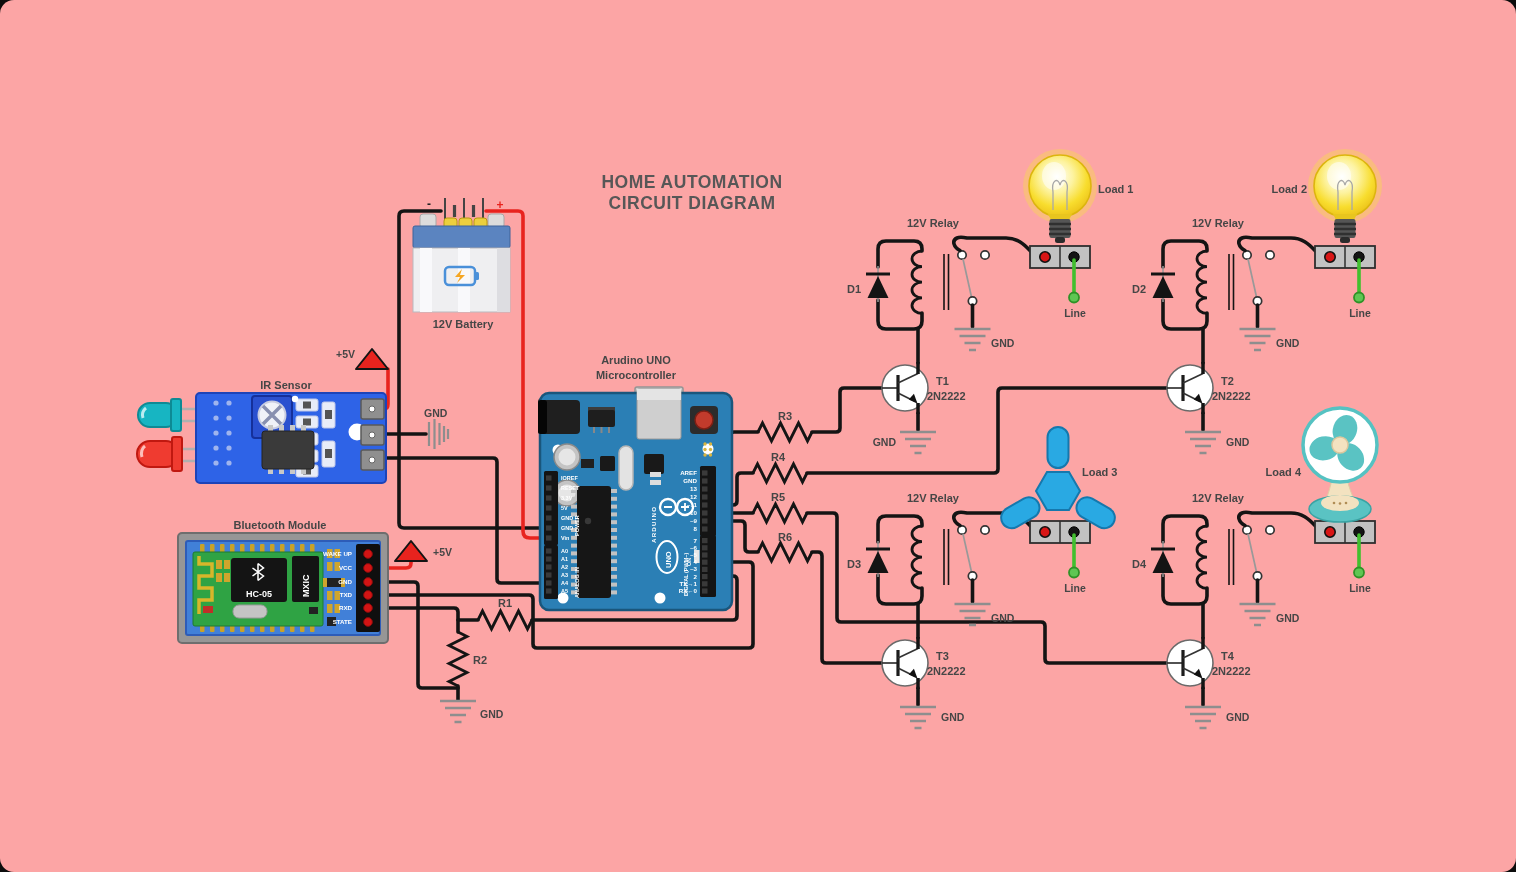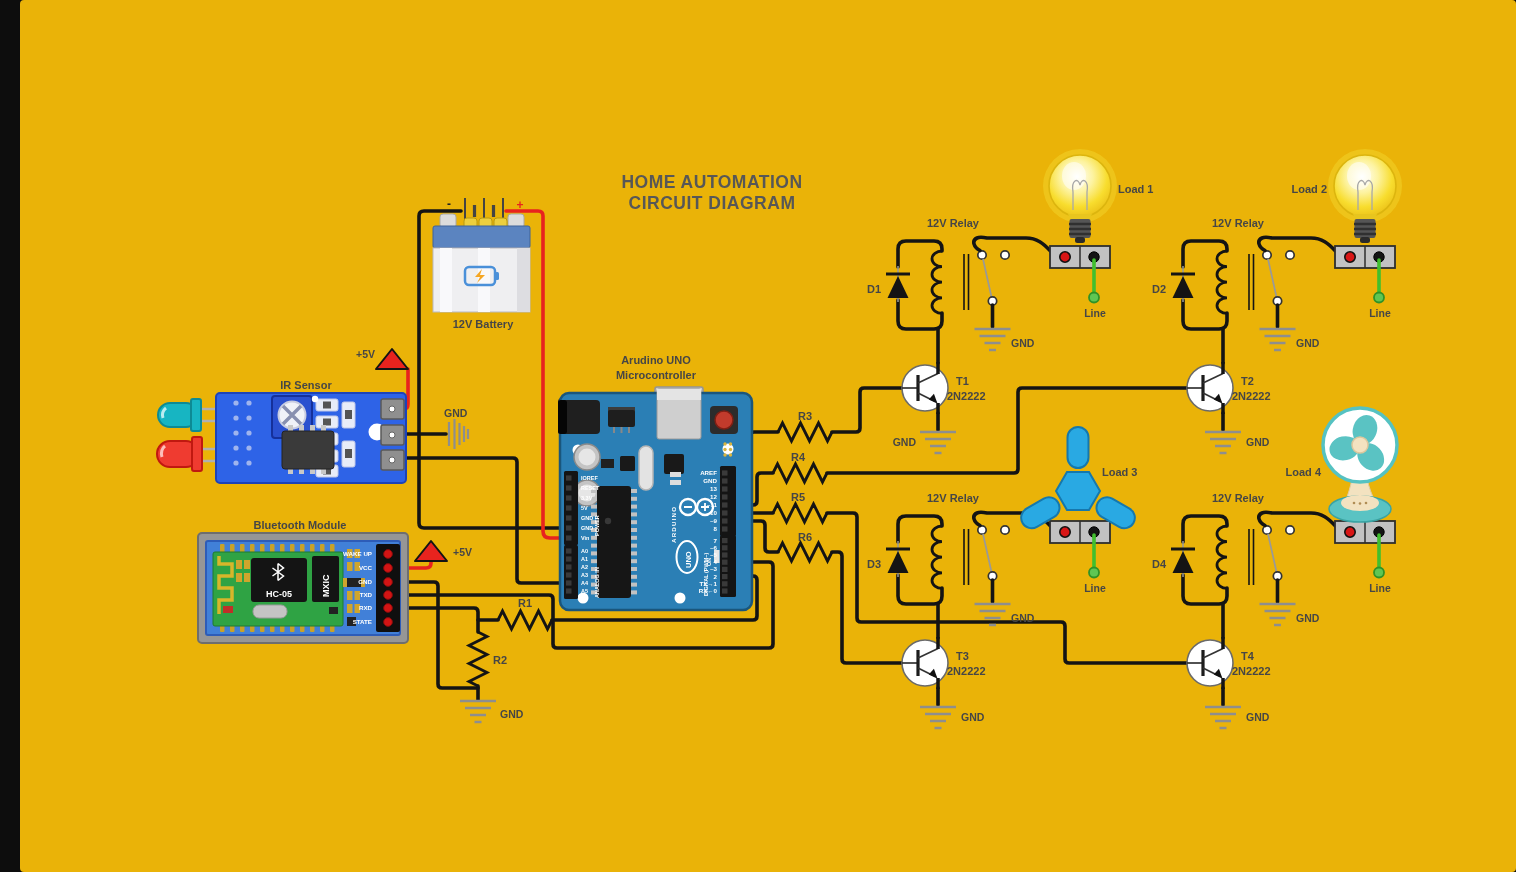--- a/index.html
+++ b/index.html
@@ -1,17 +1,17 @@
 <!DOCTYPE html>
 <html style="--wire: #141414; --red_wire: #e8231e; --green_wire: #41bf2e; --arduino_blue: #2b7fb5; --ir_blue: #2e63e7; --bt_green: #2fa344; --battery_blue: #5b84c0; --bulb_yellow: #f6df2b; --fan_blue: #29a9e3; --fan_teal: #57c4c4; --label_gray: #464646;"><head>
 <meta charset="utf-8">
 <style>
   html,body{margin:0;padding:0;background:#0d0d0d;}
   .page{position:relative;width:1516px;height:872px;background:#0d0d0d;overflow:hidden;}
-  .canvas{position:absolute;inset:0;background:#eab308;border-radius:4px;margin-left:20px;}
+  .canvas{position:absolute;inset:0;background:#fca5a5;border-radius:14px;}
   svg{position:absolute;left:0;top:0;font-family:"Liberation Sans",sans-serif;}
   .wire{stroke:#141414;stroke-width:3.6;fill:none;stroke-linejoin:round;stroke-linecap:round;}
   .rwire{stroke:#e8231e;stroke-width:3.6;fill:none;stroke-linejoin:round;stroke-linecap:round;}
   .gwire{stroke:#41bf2e;stroke-width:3.6;fill:none;stroke-linecap:round;}
   .contact{fill:#fff;stroke:#333;stroke-width:1.7;}
   .title{font-weight:bold;font-size:17.5px;fill:#575757;letter-spacing:.5px;}
   .lbl{font-weight:bold;font-size:11px;fill:#464646;}
   .lbl-s{font-weight:bold;font-size:10.5px;fill:#464646;}
   .pin{font-weight:bold;font-size:6.2px;fill:#ffffff;}
   .pin-sm{font-weight:bold;font-size:5.5px;fill:#ffffff;}

